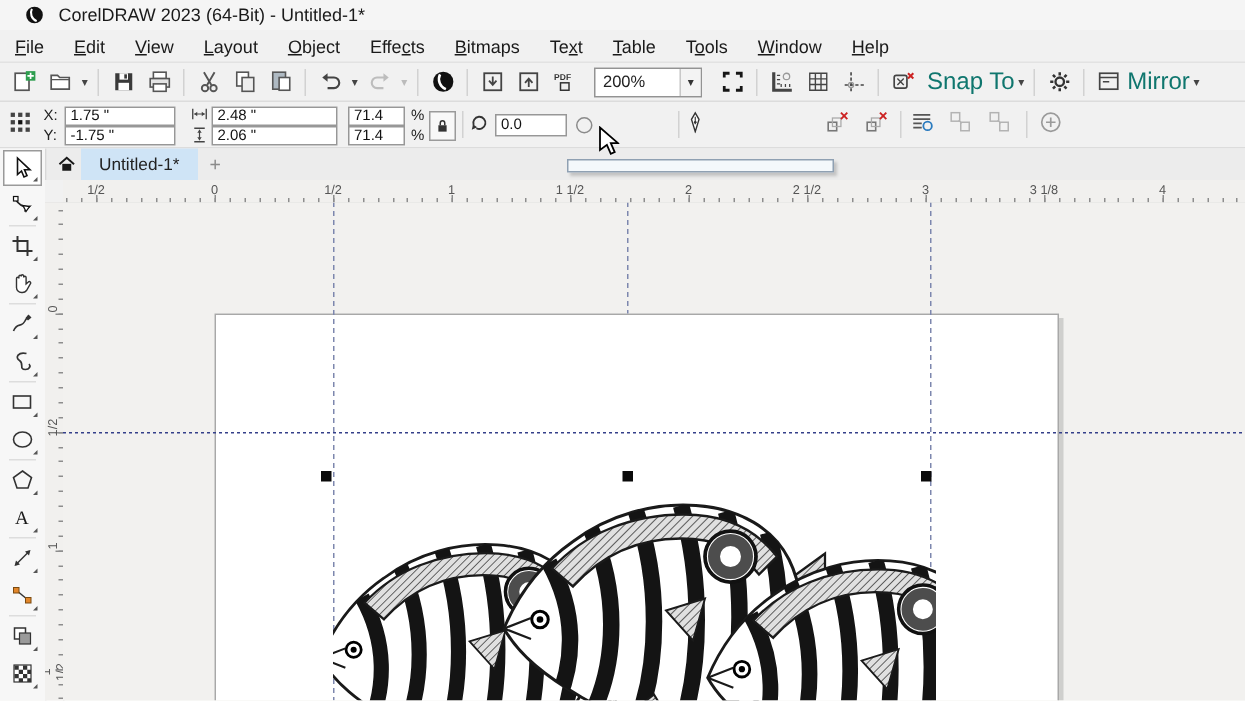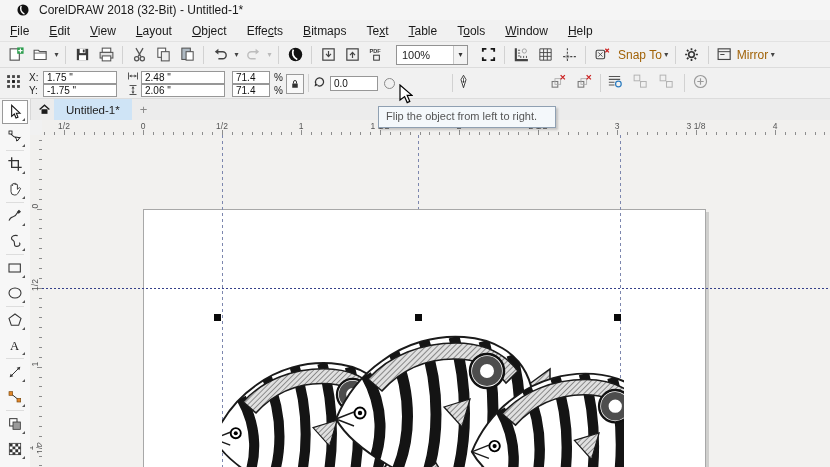--- a/index.html
+++ b/index.html
@@ -15,21 +15,21 @@
   #menubar{left:0;top:20px;width:830px;height:21px;background:#f1f1f1;display:flex;align-items:center;border-bottom:1px solid #e2e2e2}
   .menu-item{padding:2px 10px;font-size:12px;color:#1a1a1a;cursor:default}
   #stdbar{left:0;top:42px;width:830px;height:25px;background:#f1f1f1;display:flex;align-items:center;border-bottom:1px solid #dcdcdc}
   #propbar{left:0;top:68px;width:830px;height:30px;background:#f1f1f1;border-bottom:1px solid #dcdcdc}
   .tbtn{width:24px;height:22px;display:flex;align-items:center;justify-content:center;flex:none}
   .sep{width:1px;height:18px;background:#d2d2d2;margin:0 4px;flex:none}
   .ddw{font-size:8px;color:#444;width:9px;text-align:center;flex:none}
   .combo{display:flex;align-items:center;border:1px solid #939393;background:#fff;height:18px}
   .combo .val{font-size:11px;padding:0 5px;min-width:46px}
   .combo .btn{width:14px;height:100%;display:flex;align-items:center;justify-content:center;border-left:1px solid #c8c8c8;background:#f3f3f3;font-size:8px;color:#333}
-  .lbl{font-size:12px;color:#a16207}
+  .lbl{font-size:16px;color:#0f766e}
   
   .pfield{position:absolute;height:13px;border:1px solid #979797;background:#fff;font-size:10px;
           font-family:"Liberation Sans",sans-serif;padding:0 3px;box-sizing:border-box;color:#111}
   .pico{position:absolute;display:flex;align-items:center;justify-content:center}
   .plbl{position:absolute;font-size:10px;color:#222}
   .psep{position:absolute;top:6px;width:1px;height:18px;background:#d2d2d2}
   #mirror-h-btn{left:397px;top:73px;width:22px;height:22px;background:#d9ecfb;border:1px solid #4a90c8;
                 display:flex;align-items:center;justify-content:center}
   #mirror-v-btn{left:424px;top:73px;width:22px;height:22px;display:flex;align-items:center;justify-content:center}
   #outline-combo{left:474px;top:76px;height:18px}
@@ -283,21 +283,21 @@
         <rect x="3.5" y="3.5" width="17" height="17" fill="#fff" stroke="#333" stroke-width="1.2"></rect>
         <path d="M4,4 h4.25 v4.25 h-4.25 Z M12.5,4 h4.25 v4.25 h-4.25 Z M8.25,8.25 h4.25 v4.25 h-4.25 Z M16.75,8.25 h3.75 v4.25 h-3.75 Z M4,12.5 h4.25 v4.25 h-4.25 Z M12.5,12.5 h4.25 v4.25 h-4.25 Z M8.25,16.75 h4.25 v3.75 h-4.25 Z M16.75,16.75 h3.75 v3.75 h-3.75 Z" fill="#333"></path>
       </symbol>
   </defs>
 </svg>
 
 <div class="abs" id="titlebar">
   <svg class="logo" viewBox="0 0 24 24">
       <use href="#i-corel"></use>
     </svg>
-  <span id="title-text">CorelDRAW 2018 (32-Bit) - Untitled-1*</span>
+  <span id="title-text">CorelDRAW 2023 (64-Bit) - Untitled-1*</span>
 </div>
 
 <div class="abs" id="menubar">
     <div class="menu-item"><u>F</u>ile</div>
     <div class="menu-item"><u>E</u>dit</div>
     <div class="menu-item"><u>V</u>iew</div>
     <div class="menu-item"><u>L</u>ayout</div>
     <div class="menu-item"><u>O</u>bject</div>
     <div class="menu-item">Effe<u>c</u>ts</div>
     <div class="menu-item"><u>B</u>itmaps</div>
@@ -376,21 +376,21 @@
       <svg class="ic">
         <use href="#i-export"></use>
       </svg>
     </div>
   <div class="tbtn">
       <svg class="ic">
         <use href="#i-pdf"></use>
       </svg>
     </div>
   <div class="combo" style="width:70px;margin-left:8px">
-    <span class="val" style="flex:1">100%</span>
+    <span class="val" style="flex:1">200%</span>
     <span class="btn">▾</span>
   </div>
   <div class="tbtn" style="margin-left:8px">
       <svg class="ic">
         <use href="#i-fullscreen"></use>
       </svg>
     </div>
   <div class="sep"></div>
   <div class="tbtn">
       <svg class="ic">
@@ -817,17 +817,16 @@
     <use href="#fishproto" transform="translate(110,-4) scale(1.0)"></use>
     <use href="#fishproto" transform="translate(246,34) scale(0.95)"></use>
   </svg>
 
   <div class="handle" style="left:172px"></div>
   <div class="handle" style="left:373px"></div>
   <div class="handle" style="left:572px"></div>
 </div>
 
 <div class="abs" id="tooltip">
-  <div class="t2">Flip the object from left to right.</div>
 </div>
 <svg class="abs" id="cursor" viewBox="0 0 14 20">
   <path d="M1,1 L1,16 L5.6,12.6 L8.2,18.6 L10.8,17.4 L8.2,11.4 L13,11.4 Z" fill="#fff" stroke="#000" stroke-width="1.2"></path>
 </svg>
 
 </body></html>

